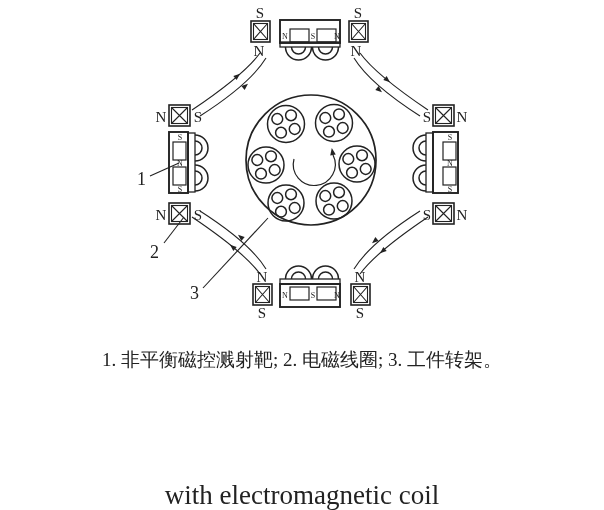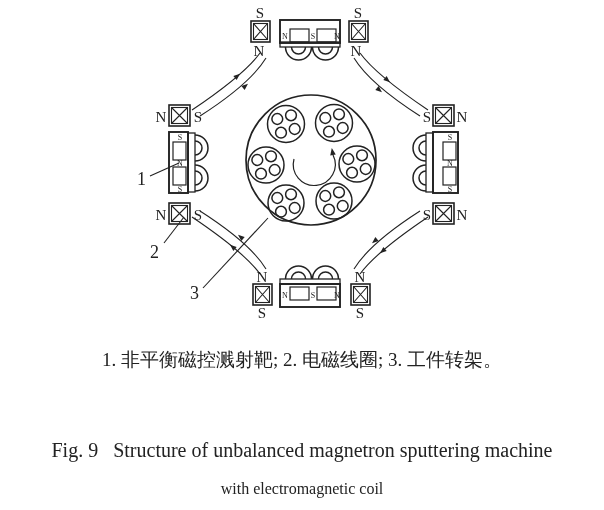--- a/index.html
+++ b/index.html
@@ -7,21 +7,21 @@
         font-family:"Liberation Serif", serif;color:#222;}
   .diagram{position:absolute;left:0;top:0;}
   svg text{font-family:"Liberation Serif", serif;fill:#222;}
   .pole{font-size:15px;}
   .tinypole{font-size:8px;}
   .callout{font-size:18px;}
   .cap{position:absolute;left:0;width:604px;text-align:center;white-space:nowrap;}
   .legend{top:347px;font-size:19px;}
   .cap-zh{top:398px;font-size:21px;}
   .cap-en1{top:439px;font-size:20px;}
-  .cap-en2{top:480px;font-size:16px;text-align:center;}
+  .cap-en2{top:480px;font-size:27px;text-align:center;}
   .gap{margin-left:15px;}
 </style>
 </head>
 <body>
 
 <div class="page">
 
   <svg class="diagram" width="604" height="335" viewBox="0 0 604 335">
     <g fill="none" stroke="#222" stroke-width="1.5">
 
@@ -235,19 +235,16 @@
     <g>
       <text class="callout" x="137" y="185">1</text>
       <text class="callout" x="150" y="258">2</text>
       <text class="callout" x="190" y="299">3</text>
     </g>
   </svg>
 
   <div class="cap legend">1. 非平衡磁控溅射靶; 2. 电磁线圈; 3. 工件转架。</div>
 
 
-  <div class="cap cap-en1">
-    <span>Fig. 9</span><span class="gap">Structure of unbalanced magnetron sputtering machine</span>
-  </div>
 
   <div class="cap cap-en2">with electromagnetic coil</div>
 
 </div>
 
 </body></html>

